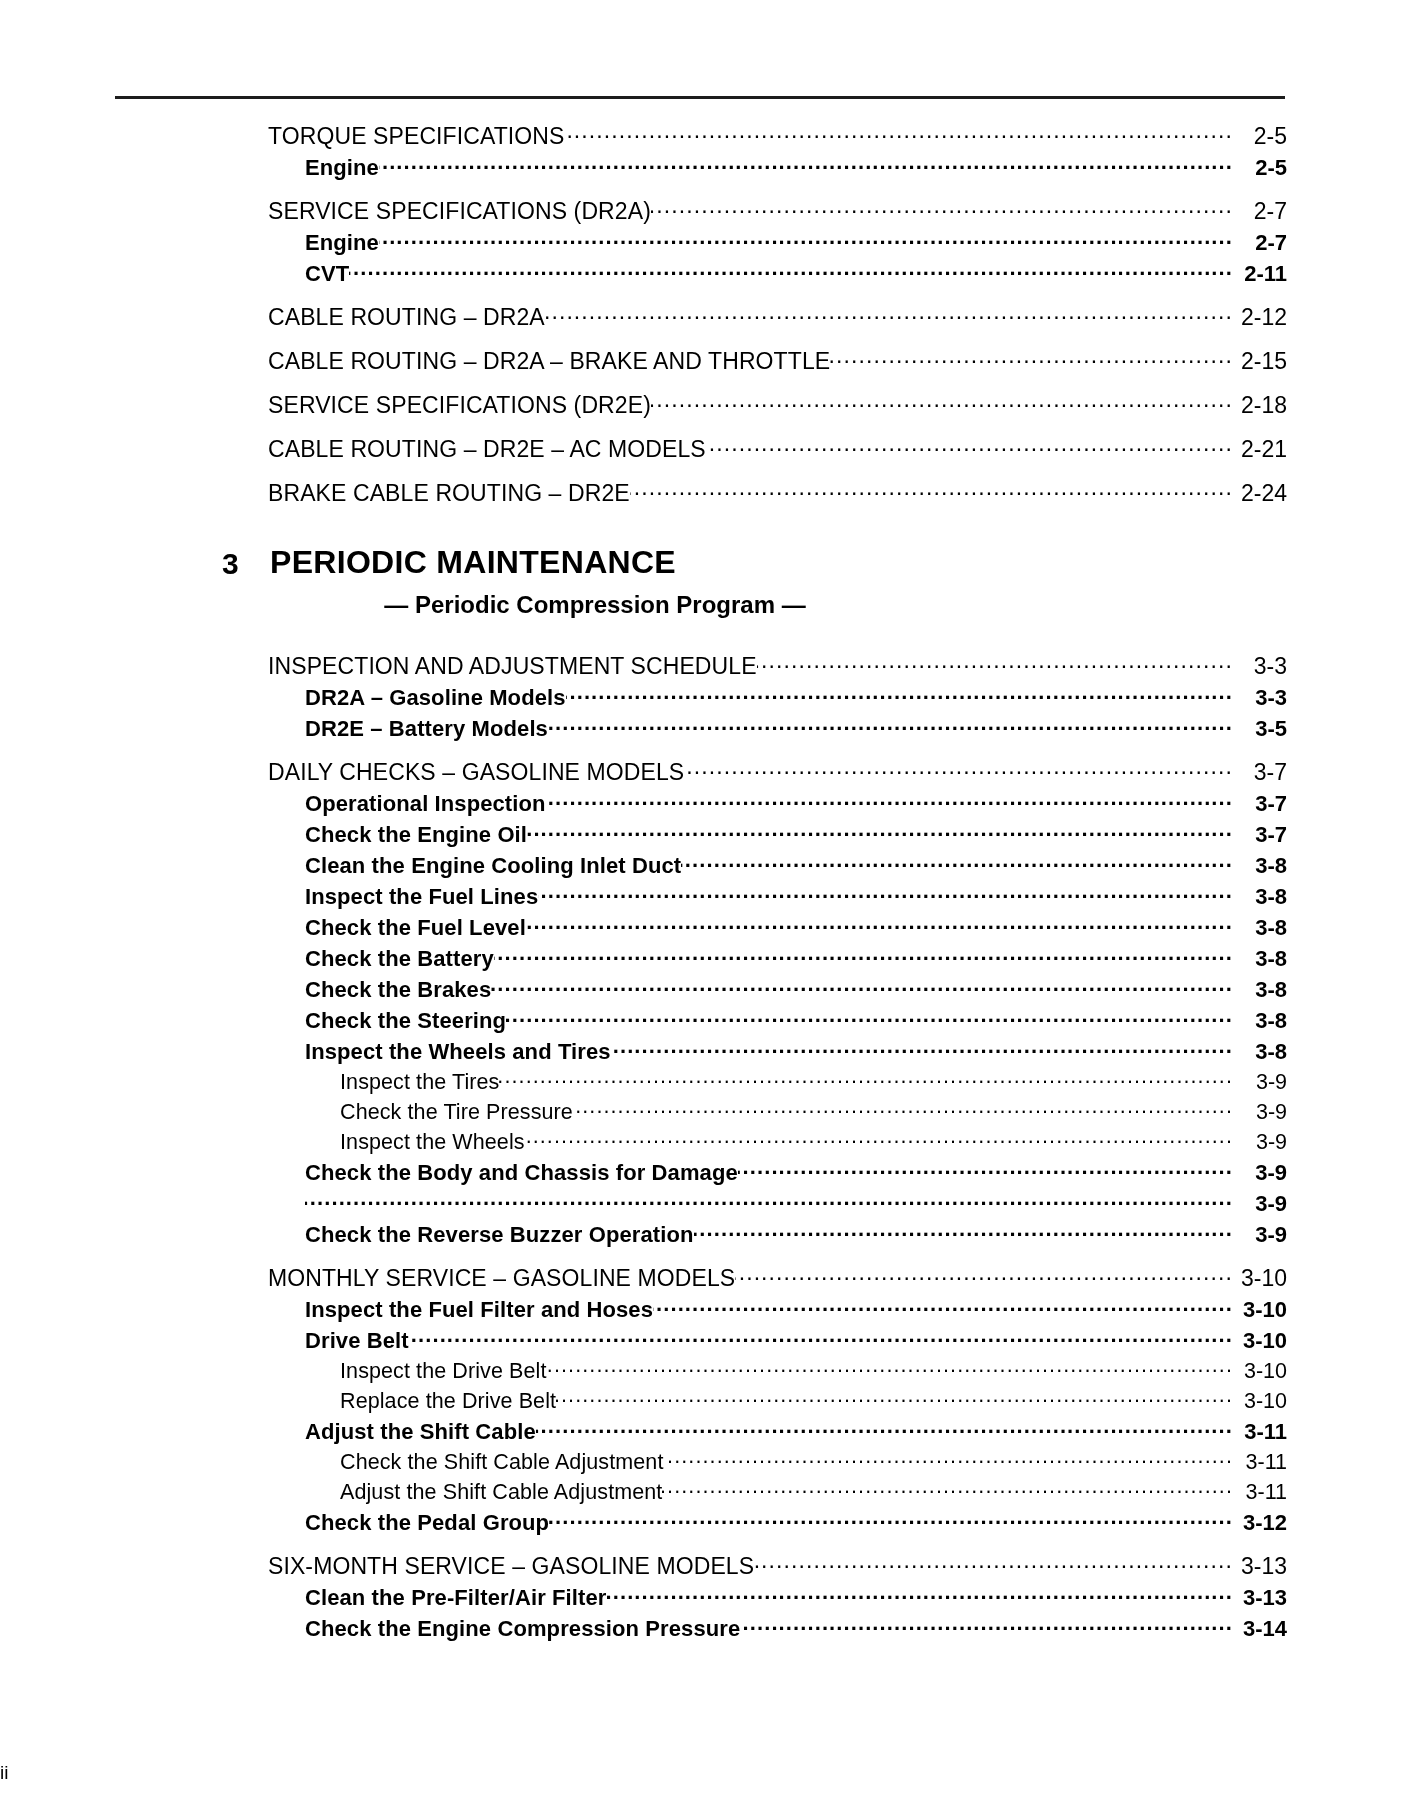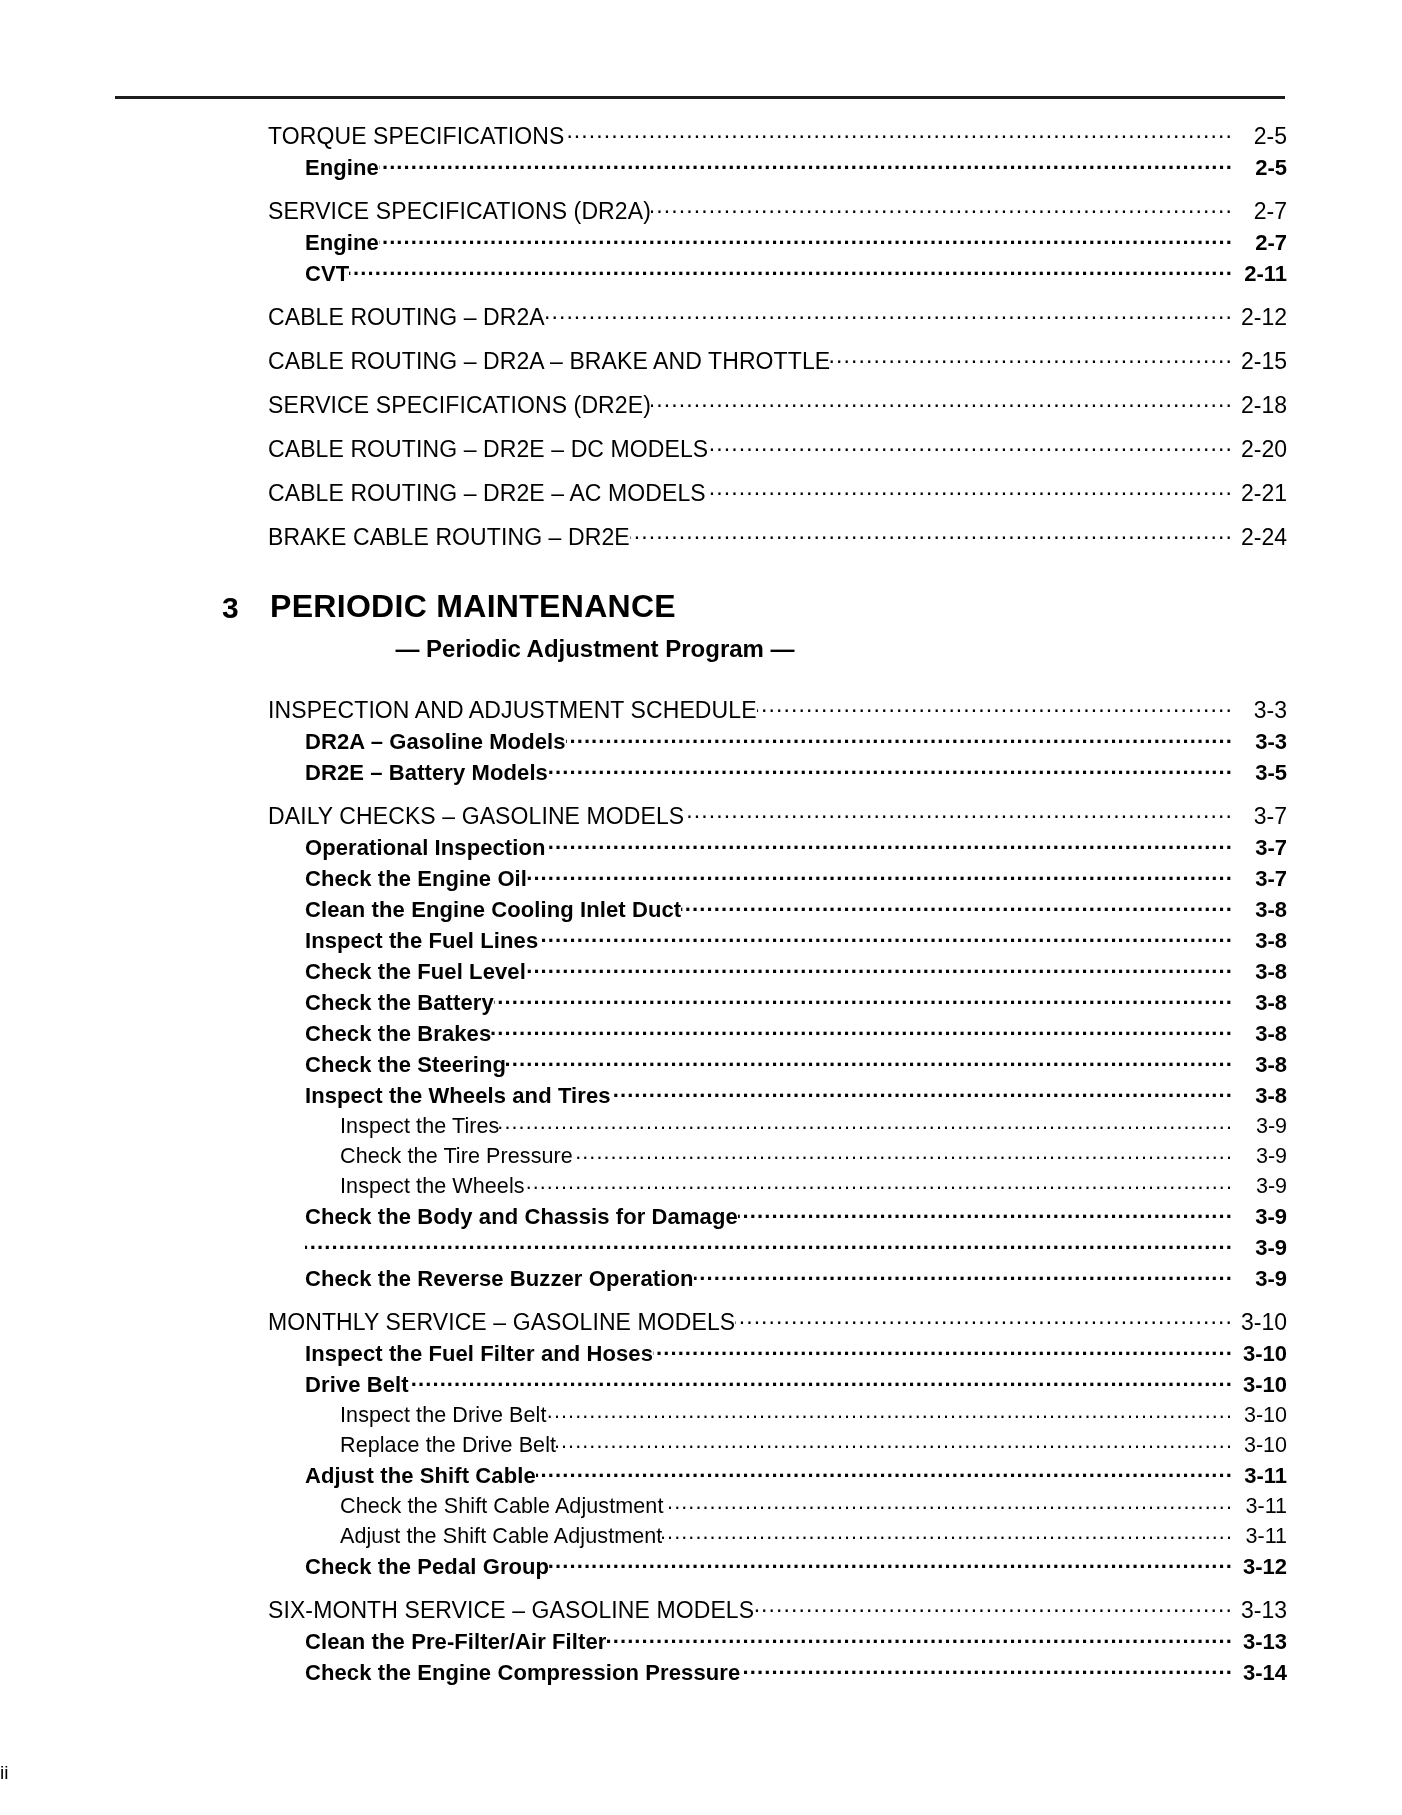--- a/index.html
+++ b/index.html
@@ -74,21 +74,21 @@
   .entry .pageno {
     flex: 0 0 auto;
     font-size: 22.5px;
     text-align: right;
     min-width: 54px;
   }
 
   
   .lvl1 { padding-left: 268px; }
   .lvl2 { padding-left: 305px; font-weight: bold; }
-  .lvl3 { padding-left: 340px; align-items: center; }
+  .lvl3 { padding-left: 340px; }
 
   .lvl1 .label, .lvl1 .pageno, .lvl1 .leader::before { font-size: 23px; }
   .lvl2 .label, .lvl2 .pageno, .lvl2 .leader::before { font-size: 22px; }
   .lvl3 .label, .lvl3 .pageno, .lvl3 .leader::before { font-size: 21.5px; }
 
   .entry.gap-before { margin-top: 17px; }
   .entry { margin-top: 5px; }
 
   
   .chapter {
@@ -176,40 +176,35 @@
           <span class="label">CABLE ROUTING – DR2A – BRAKE AND THROTTLE</span>
           <span class="leader"></span>
           <span class="pageno">2-15</span>
         </div>
         <div class="entry lvl1 gap-before">
           <span class="label">SERVICE SPECIFICATIONS (DR2E)</span>
           <span class="leader"></span>
           <span class="pageno">2-18</span>
         </div>
         <div class="entry lvl1 gap-before">
-          <span class="label">CABLE ROUTING – DR2E – DC MODELS</span>
-          <span class="leader"></span>
-          <span class="pageno">2-20</span>
-        </div>
-        <div class="entry lvl1 gap-before">
           <span class="label">CABLE ROUTING – DR2E – AC MODELS</span>
           <span class="leader"></span>
           <span class="pageno">2-21</span>
         </div>
         <div class="entry lvl1 gap-before">
           <span class="label">BRAKE CABLE ROUTING – DR2E</span>
           <span class="leader"></span>
           <span class="pageno">2-24</span>
         </div>
       </div>
 
     <div class="chapter">
       <div class="chapter-num">3</div>
       <div class="chapter-title">PERIODIC MAINTENANCE</div>
-      <div class="chapter-sub">— Periodic Adjustment Program —</div>
+      <div class="chapter-sub">— Periodic Compression Program —</div>
     </div>
 
     <div id="toc-group-2">
         <div class="entry lvl1">
           <span class="label">INSPECTION AND ADJUSTMENT SCHEDULE</span>
           <span class="leader"></span>
           <span class="pageno">3-3</span>
         </div>
         <div class="entry lvl2">
           <span class="label">DR2A – Gasoline Models</span>

